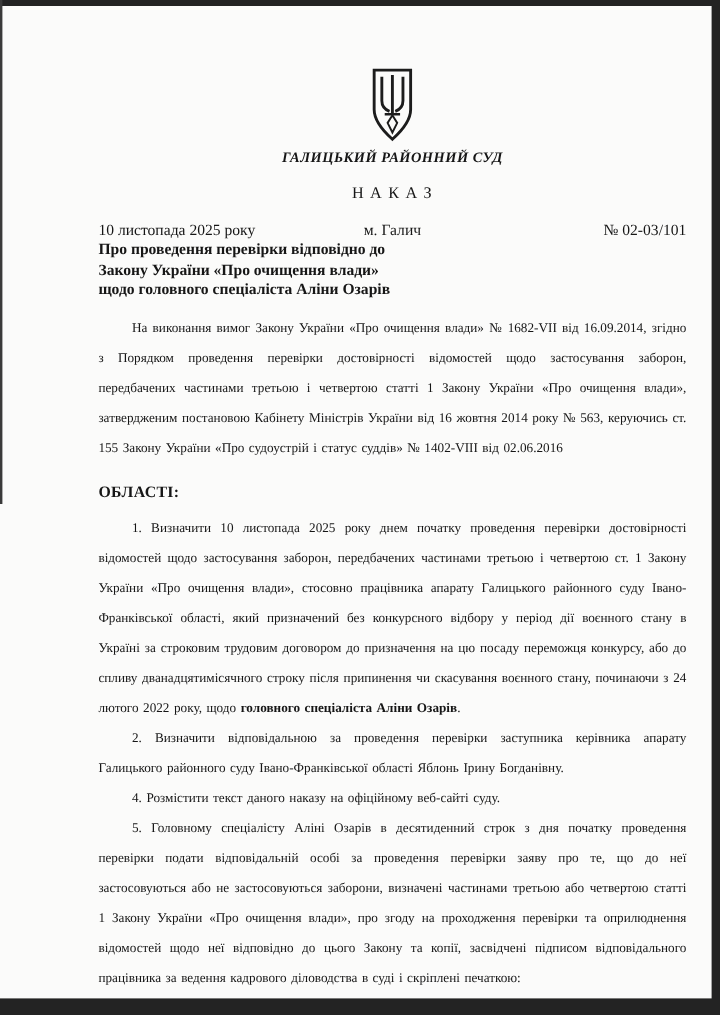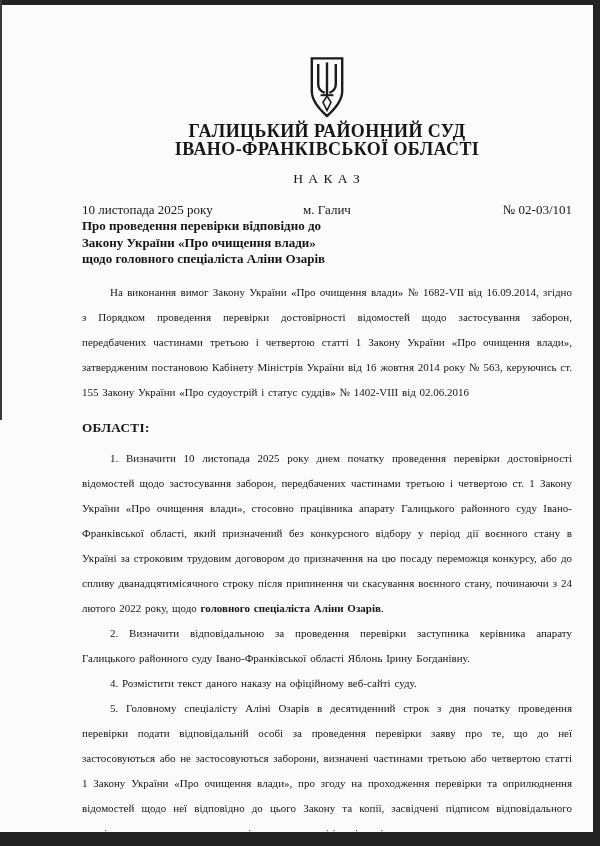--- a/index.html
+++ b/index.html
@@ -23,23 +23,24 @@
     width: 490px;
   }
   .emblem-wrap {
     margin-top: 51px;
     display: flex; justify-content: center;
   }
   .court-name {
     margin-top: 2px;
     text-align: center;
     font-weight: bold;
-    font-size: 18px;
+    font-size: 12px;
     line-height: 18px;
     letter-spacing: 0.4px;
+    font-style: italic;
   }
   .doc-title {
     margin-top: 13px;
     text-align: center;
     font-weight: normal;
     font-size: 13.5px;
     letter-spacing: 1px;
   }
   .meta-row {
     margin-top: 15px;
@@ -94,21 +95,20 @@
       <path d="M21 10 V35 Q21 43 29 46" stroke-width="3"></path>
       <path d="M43 10 V35 Q43 43 35 46" stroke-width="3"></path>
       <path d="M32 8 V49" stroke-width="3"></path>
       <path d="M24 49 H40" stroke-width="2.5"></path>
       <path d="M32 50 L37 58 L32 68 L27 58 Z" stroke-width="2"></path>
     </svg>
   </div>
 
   <div class="court-name">
     <div>ГАЛИЦЬКИЙ РАЙОННИЙ СУД</div>
-    <div>ІВАНО-ФРАНКІВСЬКОЇ ОБЛАСТІ</div>
   </div>
 
   <div class="doc-title">Н А К А З</div>
 
   <div class="meta-row">
     <span class="m-left">10 листопада 2025 року</span>
     <span class="m-center">м. Галич</span>
     <span class="m-right">№ 02-03/101</span>
   </div>
 

